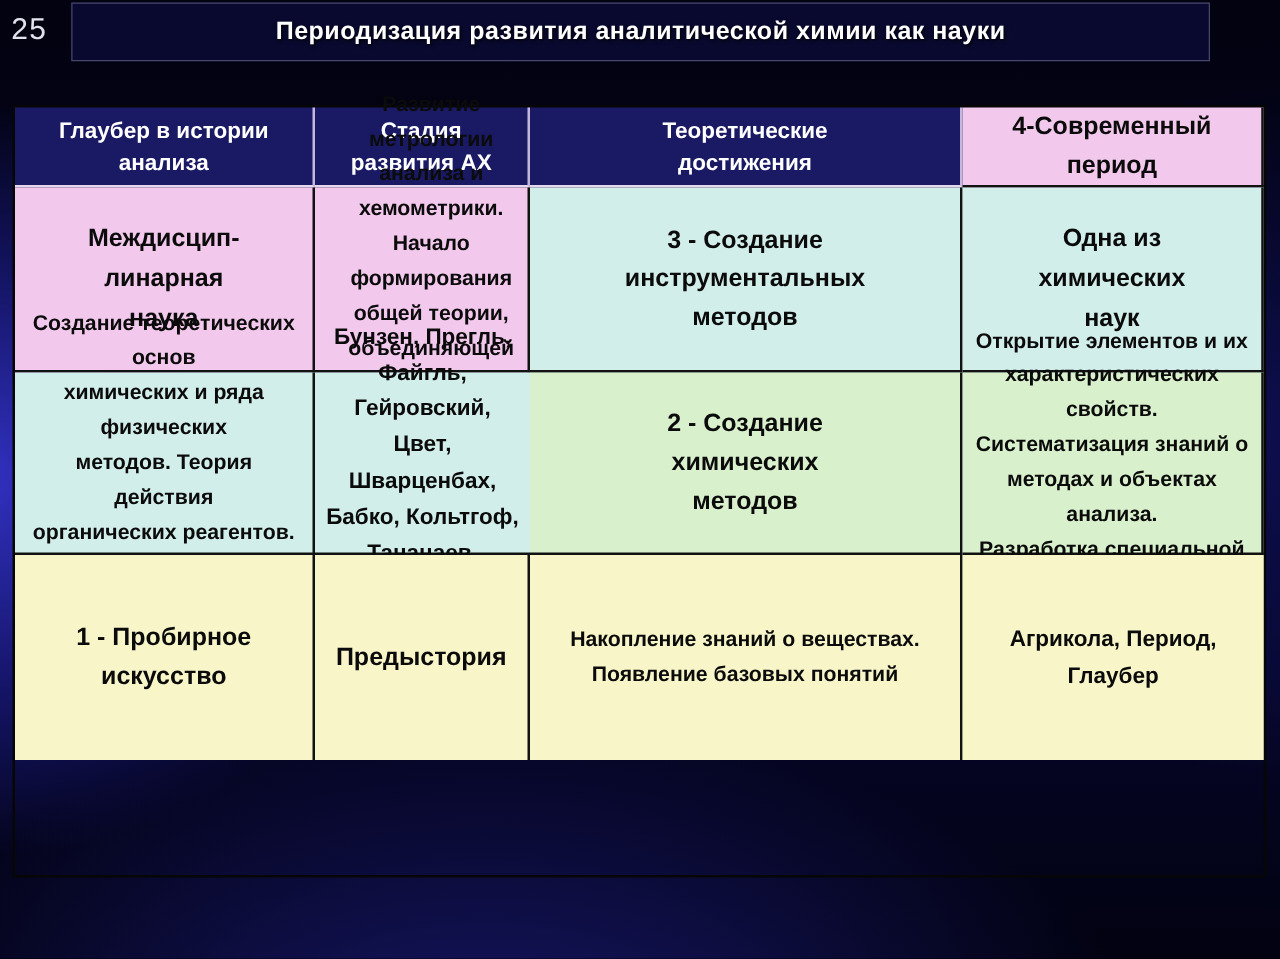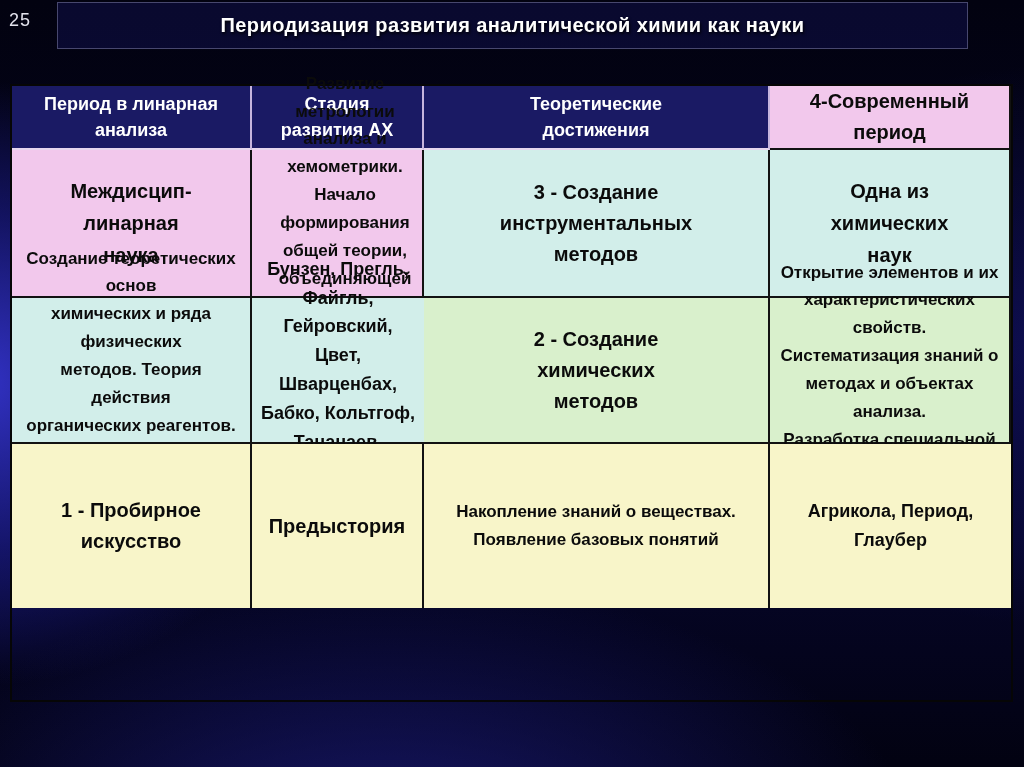--- a/index.html
+++ b/index.html
@@ -7,21 +7,21 @@
     position:relative;width:1024px;height:767px;overflow:hidden;
     font-family:"Liberation Sans","DejaVu Sans",sans-serif;
     background:
       radial-gradient(ellipse 480px 420px at -2% 50%, rgba(52,52,205,0.95) 0%, rgba(32,32,155,0.55) 40%, rgba(32,32,155,0) 72%),
       radial-gradient(ellipse 820px 430px at 38% 112%, rgba(28,28,128,0.85) 0%, rgba(28,28,128,0) 65%),
       radial-gradient(ellipse 520px 400px at 103% 45%, rgba(24,24,130,0.5) 0%, rgba(24,24,130,0) 70%),
       linear-gradient(180deg,#020210 0%,#04041d 40%,#06062a 70%,#020211 100%);
   }
   .slide-number{
     position:absolute;left:9px;top:10px;
-    font-size:18px;color:#e2e2ec;letter-spacing:1px;
+    font-size:24px;color:#e2e2ec;letter-spacing:1px;
   }
   .title-plate{
     position:absolute;left:57px;top:2px;width:909px;height:45px;
     background:rgba(17,17,72,0.55);
     border:1px solid rgba(165,165,205,0.4);
     display:flex;align-items:center;justify-content:center;
   }
   .title{
     font-size:20px;font-weight:bold;color:#ffffff;white-space:nowrap;
     letter-spacing:0.4px;text-shadow:1px 2px 3px rgba(0,0,0,0.85);
@@ -57,21 +57,21 @@
 <body>
 
 <div class="slide">
   <div class="slide-number">25</div>
   <div class="title-plate">
     <div class="title">Периодизация развития аналитической химии как науки</div>
   </div>
 
   <div class="ptable">
 
-    <div class="cell th" style="background: rgb(26, 26, 100);">Период в линарная
+    <div class="cell th" style="background: rgb(26, 26, 100);">Глаубер в истории
 анализа</div>
     <div class="cell th" style="background: rgb(26, 26, 100);">Стадия
 развития АХ</div>
     <div class="cell th" style="background: rgb(26, 26, 100);">Теоретические
 достижения</div>
 
     <div class="cell td col-period" style="background: rgb(242, 200, 236);">4-Современный
 период</div>
     <div class="cell td col-stage" style="background: rgb(242, 200, 236);">Междисцип-
 линарная

